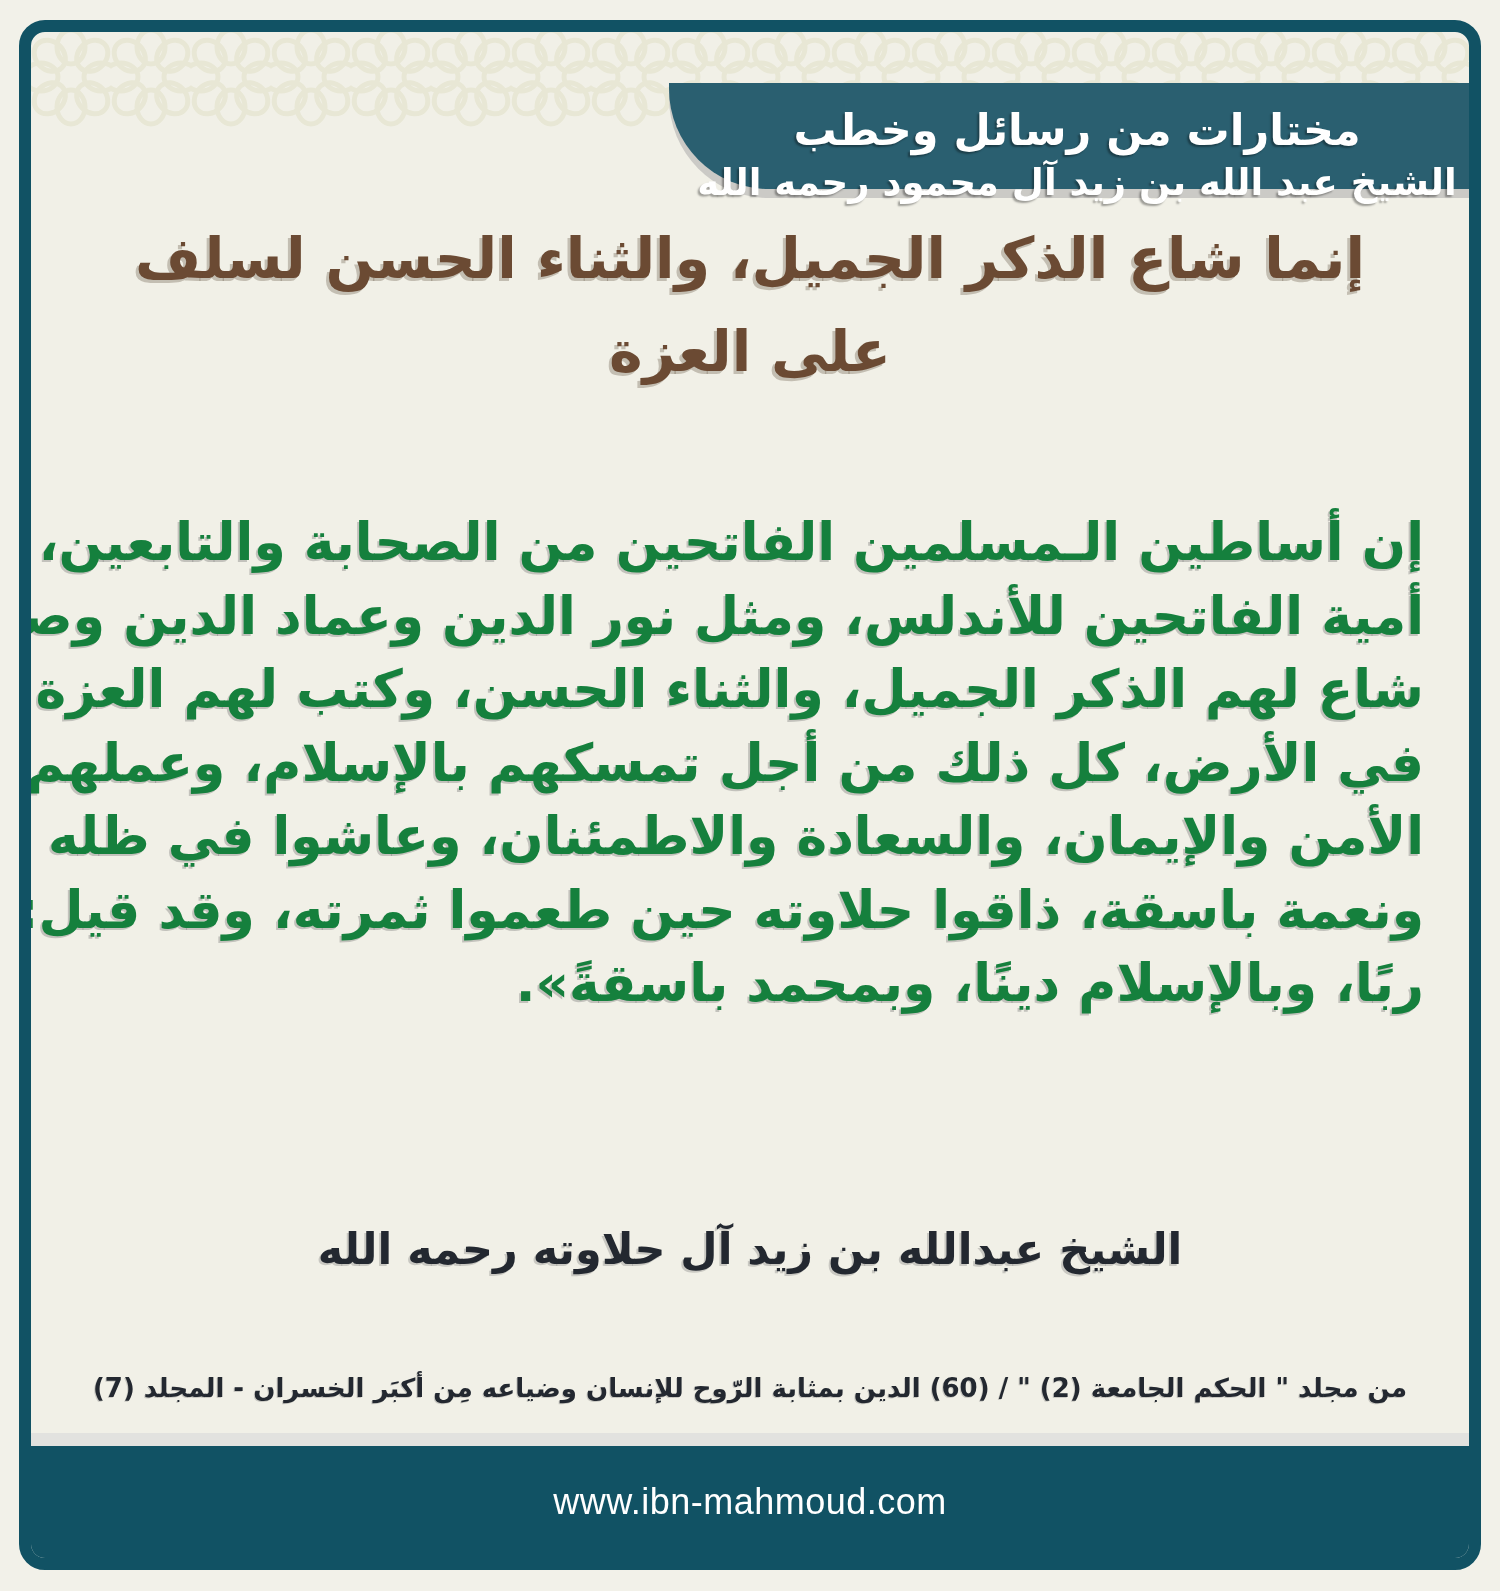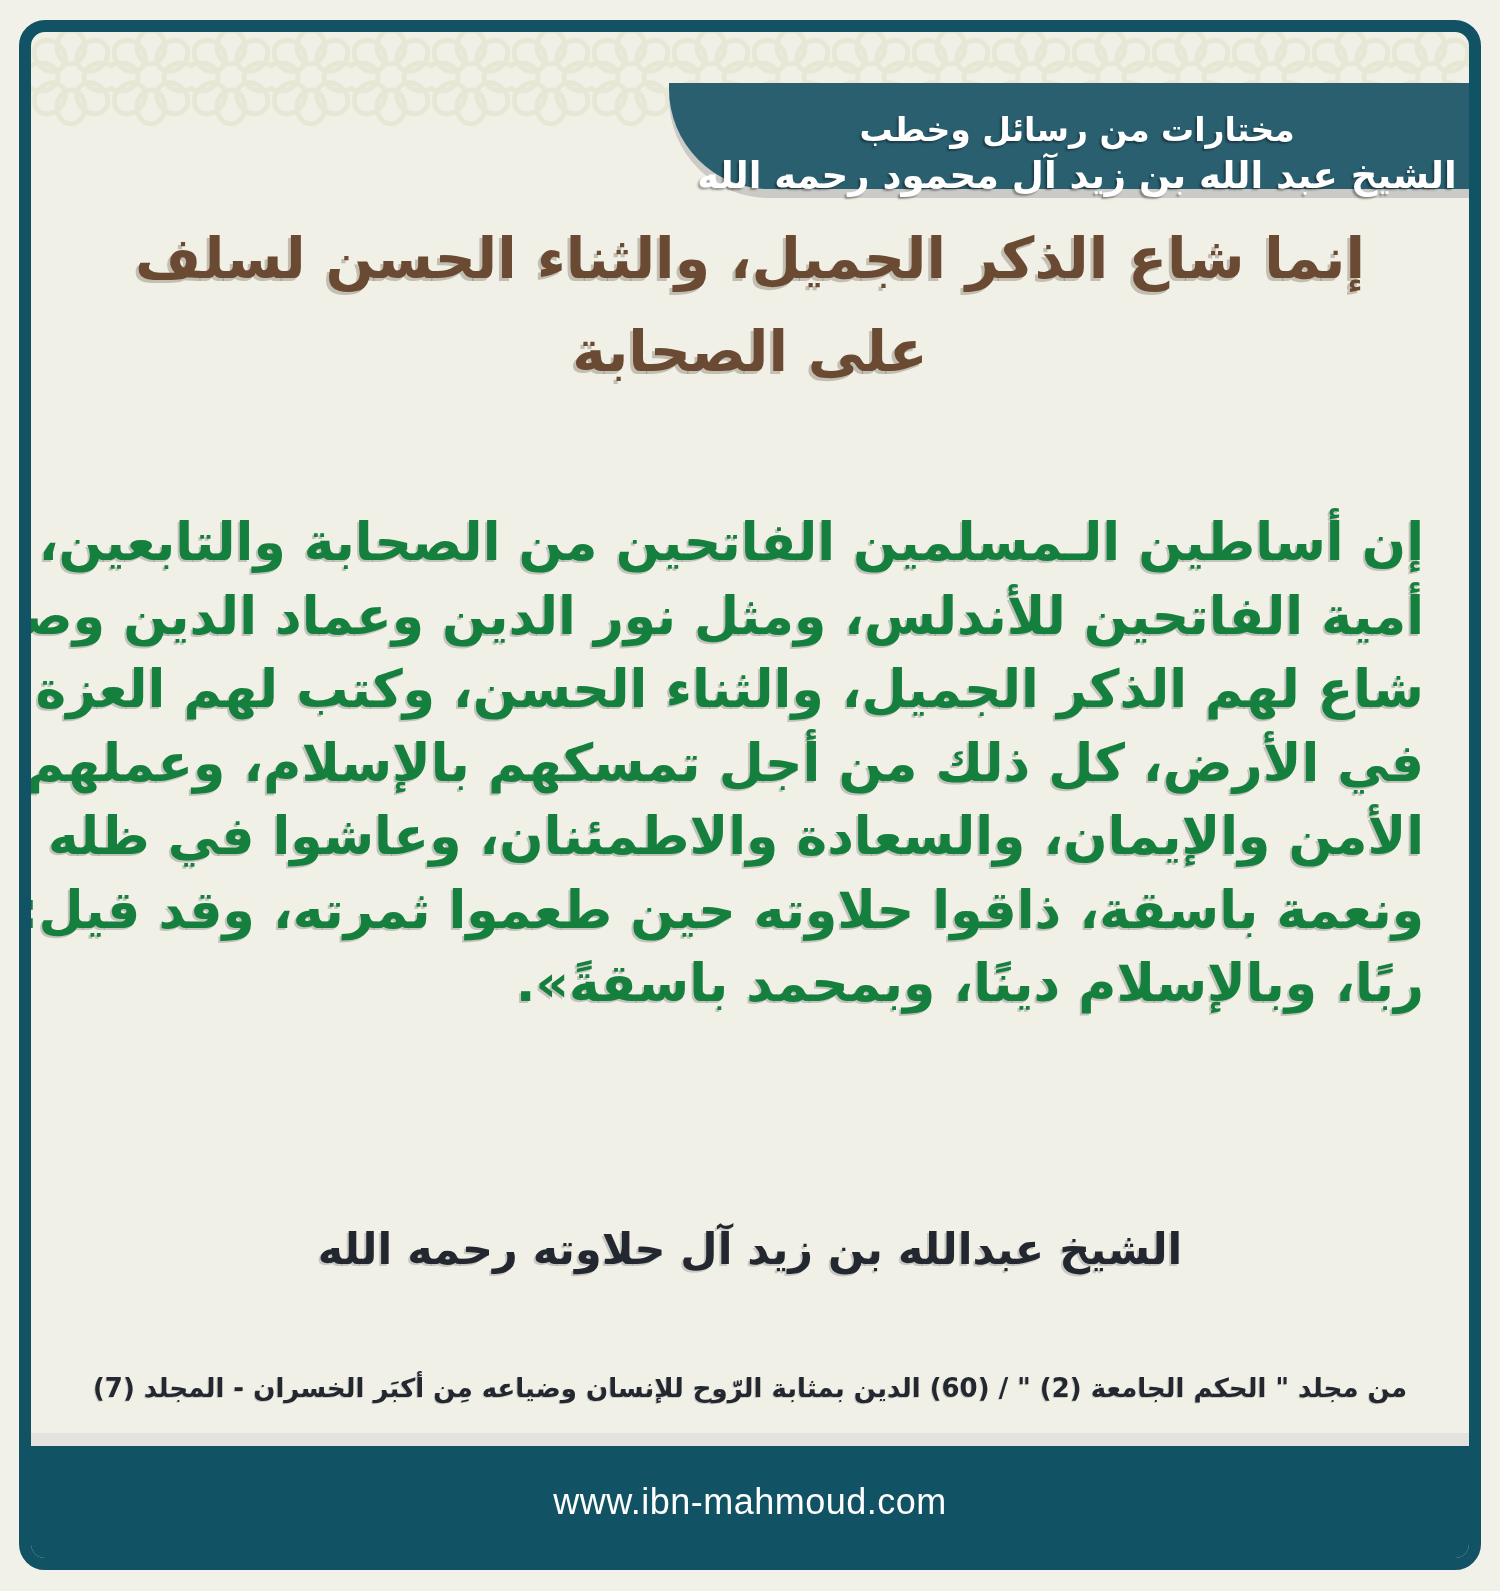--- a/index.html
+++ b/index.html
@@ -45,21 +45,21 @@
     display: flex;
     flex-direction: column;
     justify-content: center;
     align-items: center;
     padding: 4px 24px 8px 40px;
   }
   
   .banner { left: auto; right: 0; }
   .banner-line1 {
     color: #ffffff;
-    font-size: 33px;
+    font-size: 43px;
     font-weight: bold;
     line-height: 1.35;
     text-shadow: -2px 2px 2px rgba(0,0,0,0.35);
     white-space: nowrap;
     margin-top: 40px;
   }
   .banner-line2 {
     color: #ffffff;
     font-size: 37px;
     font-weight: bold;
@@ -182,21 +182,21 @@
       <rect width="1438" height="104" fill="url(#rosette)"></rect>
     </svg>
 
     <div class="banner">
       <div class="banner-line1">مختارات من رسائل وخطب</div>
       <div class="banner-line2">الشيخ عبد الله بن زيد آل محمود رحمه الله</div>
     </div>
 
     <div class="heading">
       <div class="heading-line">إنما شاع الذكر الجميل، والثناء الحسن لسلف</div>
-      <div class="heading-line">على الصحابة</div>
+      <div class="heading-line">على العزة</div>
     </div>
 
     <div class="body-text">
       <div class="body-line">إن أساطين الـمسلمين الفاتحين من الصحابة والتابعين، ومثل خلفاء بني</div>
       <div class="body-line">أمية الفاتحين للأندلس، ومثل نور الدين وعماد الدين وصلاح الدين، إنما</div>
       <div class="body-line">شاع لهم الذكر الجميل، والثناء الحسن، وكتب لهم العزة والتمكين</div>
       <div class="body-line">في الأرض، كل ذلك من أجل تمسكهم بالإسلام، وعملهم به على</div>
       <div class="body-line">الأمن والإيمان، والسعادة والاطمئنان، وعاشوا في ظله في عافية واسعة،</div>
       <div class="body-line">ونعمة باسقة، ذاقوا حلاوته حين طعموا ثمرته، وقد قيل: من ذاق</div>
       <div class="body-line last">ربًا، وبالإسلام دينًا، وبمحمد باسقةً».</div>

